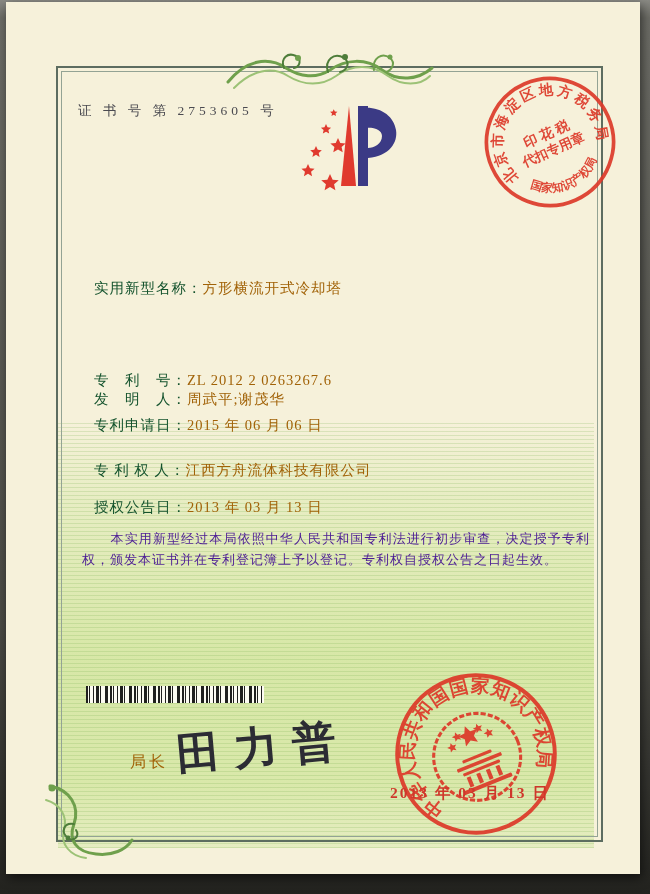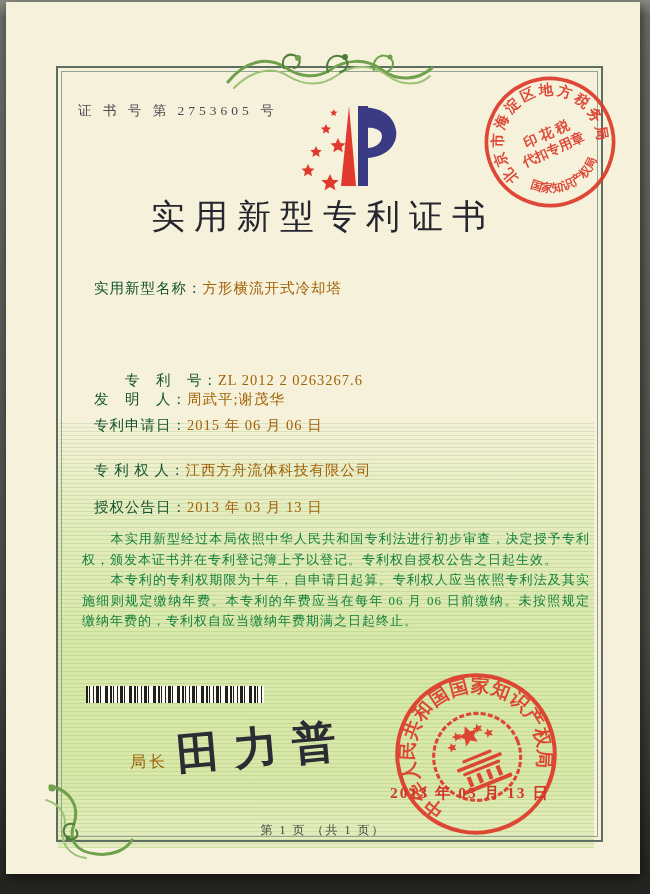--- a/index.html
+++ b/index.html
@@ -37,24 +37,24 @@
   .logo{position:absolute;left:280px;top:96px;z-index:2;}
   .tax-stamp{position:absolute;left:470px;top:66px;z-index:3;opacity:.92;}
   .title{
     position:absolute;left:0;top:192px;width:100%;text-align:center;z-index:2;
     font-size:34px;color:#26262e;letter-spacing:9px;font-weight:500;
   }
   .fields{position:absolute;left:88px;top:0;width:480px;z-index:2;}
   .field-row{position:absolute;left:0;font-size:14.5px;color:#3c3c48;letter-spacing:1px;white-space:nowrap;}
   .field-row .lab{color:#14532d;}
   .field-row .val{color:#a16207;}
-  .f0{top:277px;} .f1{top:340px;margin-top:48px;} .f2{top:369px;margin-left:31px;} .f3{top:414px;} .f4{top:459px;} .f5{top:496px;}
+  .f0{top:277px;} .f1{top:340px;margin-top:48px;} .f2{top:369px;} .f3{top:414px;} .f4{top:459px;} .f5{top:496px;}
   .paras{
     position:absolute;left:76px;top:527px;width:508px;z-index:2;
-    font-size:13px;color:#15803d;line-height:20.5px;text-align:justify;letter-spacing:1px;
+    font-size:13px;color:#4c1d95;line-height:20.5px;text-align:justify;letter-spacing:1px;
   }
   .paras p{margin:0;text-indent:2.2em;}
   .barcode{
     position:absolute;left:80px;top:684px;width:178px;height:17px;z-index:2;
     background:
       repeating-linear-gradient(90deg,#20201e 0 2px,rgba(0,0,0,0) 2px 3px,#20201e 3px 4px,rgba(0,0,0,0) 4px 7px,#20201e 7px 8px,rgba(0,0,0,0) 8px 10px,#20201e 10px 13px,rgba(0,0,0,0) 13px 14px,#20201e 14px 15px,rgba(0,0,0,0) 15px 19px,#20201e 19px 22px,rgba(0,0,0,0) 22px 24px),
       #fcfbf2;
   }
   .director-label{
     position:absolute;left:124px;top:750px;z-index:2;
@@ -140,34 +140,32 @@
         <textPath href="#taxTop" startOffset="0" textLength="178">北京市海淀区地方税务局</textPath>
       </text>
       <text class="stamp-text" x="70" y="66" font-size="13" text-anchor="middle">印 花 税</text>
       <text class="stamp-text" x="70" y="82" font-size="12.5" text-anchor="middle">代扣专用章</text>
       <text class="stamp-text" font-size="11">
         <textPath href="#taxBottom" startOffset="2" textLength="76">国家知识产权局</textPath>
       </text>
     </g>
   </svg>
 
-  <div class="title">实用新型专利证书</div>
 
   <div class="fields">
     <div class="field-row f0"><span class="lab">实用新型名称：</span><span class="val">方形横流开式冷却塔</span></div>
     <div class="field-row f1"><span class="lab">发　明　人：</span><span class="val">周武平;谢茂华</span></div>
     <div class="field-row f2"><span class="lab">专　利　号：</span><span class="val">ZL 2012 2 0263267.6</span></div>
     <div class="field-row f3"><span class="lab">专利申请日：</span><span class="val">2015 年 06 月 06 日</span></div>
     <div class="field-row f4"><span class="lab">专 利 权 人：</span><span class="val">江西方舟流体科技有限公司</span></div>
     <div class="field-row f5"><span class="lab">授权公告日：</span><span class="val">2013 年 03 月 13 日</span></div>
   </div>
 
   <div class="paras">
     <p>本实用新型经过本局依照中华人民共和国专利法进行初步审查，决定授予专利权，颁发本证书并在专利登记簿上予以登记。专利权自授权公告之日起生效。</p>
-    <p>本专利的专利权期限为十年，自申请日起算。专利权人应当依照专利法及其实施细则规定缴纳年费。本专利的年费应当在每年 06 月 06 日前缴纳。未按照规定缴纳年费的，专利权自应当缴纳年费期满之日起终止。</p>
   </div>
 
   <div class="barcode"></div>
 
   <div class="director-label">局长</div>
   <div class="signature">田力普</div>
 
   <svg class="office-stamp" width="176" height="176" viewBox="0 0 170 170">
     <g transform="rotate(-22 85 85)">
       <circle cx="85" cy="85" r="76" fill="none" stroke="#dd3a2a" stroke-width="4"></circle>
@@ -191,15 +189,14 @@
         <rect x="88" y="103" width="4" height="10"></rect>
         <rect x="98" y="103" width="4" height="10"></rect>
         <rect x="60" y="114" width="50" height="4" rx="1"></rect>
         <rect x="70" y="86" width="30" height="3" rx="1"></rect>
       </g>
     </g>
   </svg>
 
   <div class="issue-date">2013 年 03 月 13 日</div>
 
-  <div class="footer">第 1 页 （共 1 页）</div>
 
 </div>
 
 </body></html>

